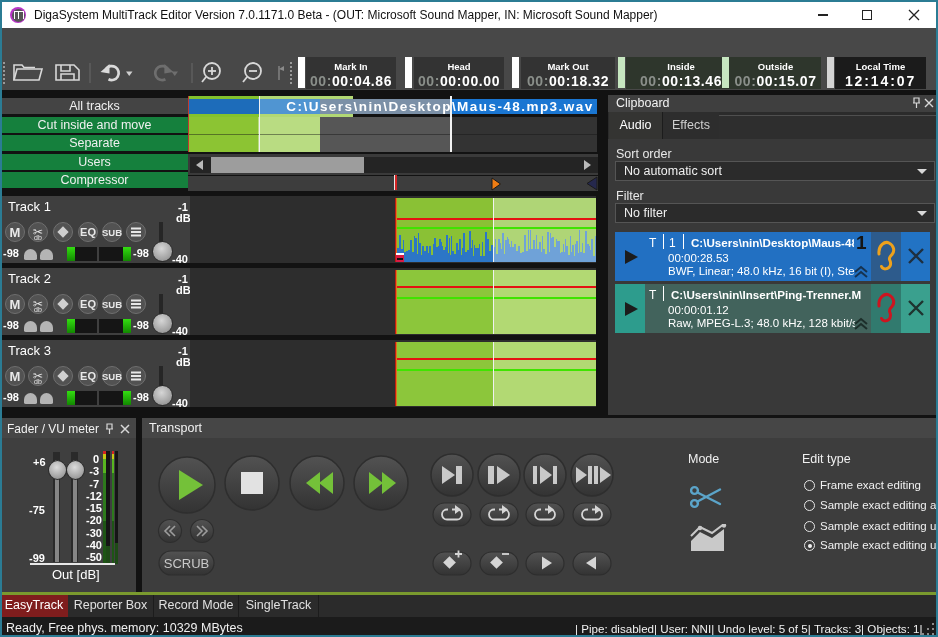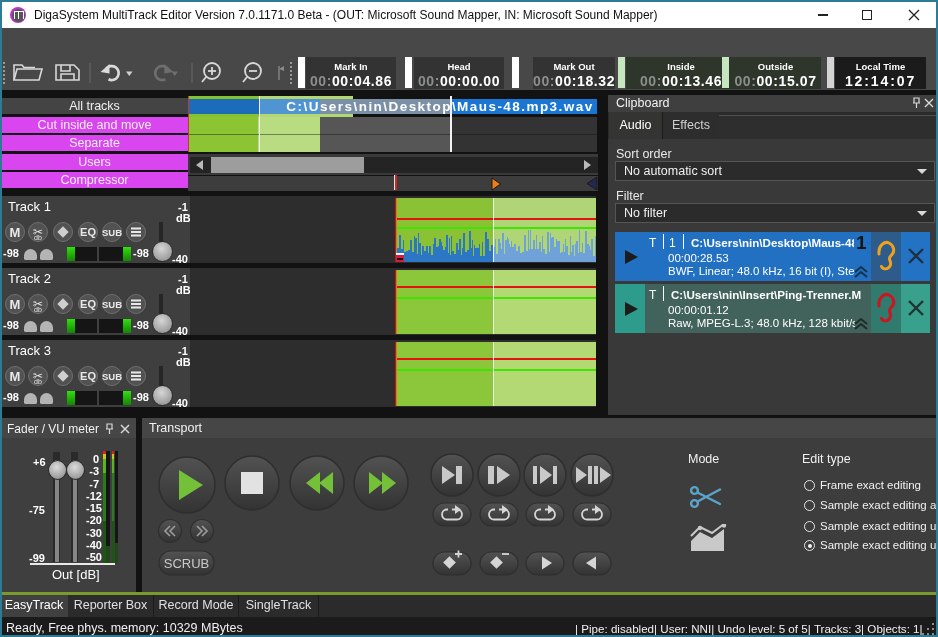--- a/index.html
+++ b/index.html
@@ -97,42 +97,42 @@
 <div class="tbox" style="left:306px;width:90px;background:#333333;">
     <div class="tlab">Mark In</div>
     <div class="ttime"><span class="dim">00:</span>00:04.86</div>
   </div>
 <div class="tbar" style="left:405px;background:#fff;"></div>
 <div class="tbox" style="left:414px;width:90px;background:#333333;">
     <div class="tlab">Head</div>
     <div class="ttime"><span class="dim">00:</span>00:00.00</div>
   </div>
 <div class="tbar" style="left:512px;background:#fff;"></div>
-<div class="tbox" style="left:521px;width:82px;background:#333333;margin-left:12px;">
+<div class="tbox" style="left:521px;width:94px;background:#333333;">
     <div class="tlab">Mark Out</div>
     <div class="ttime"><span class="dim">00:</span>00:18.32</div>
   </div>
 <div class="tbar" style="left:618px;background:#c6e6c0;"></div>
 <div class="tbox" style="left:626px;width:110px;background:#2e362c;">
     <div class="tlab">Inside</div>
     <div class="ttime"><span class="dim">00:</span>00:13.46</div>
   </div>
 <div class="tbar" style="left:722px;background:#c6e6c0;"></div>
 <div class="tbox" style="left:730px;width:91px;background:#2e362c;">
     <div class="tlab">Outside</div>
     <div class="ttime"><span class="dim">00:</span>00:15.07</div>
   </div>
 <div class="tbar" style="left:827px;background:#d4d4d4;"></div>
 <div class="tbox" style="left:835px;width:91px;background:#1b1b1b;">
     <div class="tlab">Local Time</div>
     <div class="ttime" style="letter-spacing:1.9px;">12:14:07</div>
   </div>
 
 <style>
-.lbtn{position:absolute;left:1px;width:187px;height:16px;background:#d946ef;color:#f0f0f0;
+.lbtn{position:absolute;left:1px;width:187px;height:16px;background:#15803d;color:#f0f0f0;
   font-size:12.5px;text-align:center;line-height:16px;}
 </style>
 <div class="lbtn" style="top:98px;background:#444444;">All tracks</div>
 <div class="lbtn" style="top:117px;">Cut inside and move</div>
 <div class="lbtn" style="top:135px;">Separate</div>
 <div class="lbtn" style="top:154px;">Users</div>
 <div class="lbtn" style="top:172px;">Compressor</div>
 
 <div class="abs" style="left:189px;top:96px;width:71px;height:3px;background:#84c22e;"></div>
 <div class="abs" style="left:260px;top:96px;width:93px;height:3px;background:#b2d874;"></div>
@@ -536,21 +536,21 @@
 <div class="radio" style="left:804px;top:500px;"></div>
 <div class="rlab" style="left:820px;top:499px;">Sample exact editing at</div>
 <div class="radio" style="left:804px;top:520.5px;"></div>
 <div class="rlab" style="left:820px;top:519.5px;">Sample exact editing us</div>
 <div class="radio" style="left:804px;top:540px;"></div>
 <div class="abs" style="left:807.5px;top:543.5px;width:4px;height:4px;border-radius:50%;background:#f2f2f2;"></div>
 <div class="rlab" style="left:820px;top:539px;">Sample exact editing us</div>
 
 <div class="abs" style="left:0;top:592px;width:938px;height:2.5px;background:#7a9a2e;"></div>
 <div class="abs" style="left:0;top:594.5px;width:938px;height:22.5px;background:#2b2b2b;"></div>
-<div class="abs" style="left:0;top:594.5px;width:68px;height:22.5px;background:#404040;color:#fff;font-size:12.5px;text-align:center;line-height:21px;">EasyTrack</div>
+<div class="abs" style="left:0;top:594.5px;width:68px;height:22.5px;background:#7f1d1d;color:#fff;font-size:12.5px;text-align:center;line-height:21px;">EasyTrack</div>
 <div class="abs" style="left:68px;top:594.5px;width:86px;height:22.5px;color:#e0e0e0;font-size:12.5px;text-align:center;line-height:21px;border-right:1px solid #1c1c1c;box-sizing:border-box;">Reporter Box</div>
 <div class="abs" style="left:154px;top:594.5px;width:85px;height:22.5px;color:#e0e0e0;font-size:12.5px;text-align:center;line-height:21px;border-right:1px solid #1c1c1c;box-sizing:border-box;">Record Mode</div>
 <div class="abs" style="left:239px;top:594.5px;width:80px;height:22.5px;color:#e0e0e0;font-size:12.5px;text-align:center;line-height:21px;border-right:1px solid #1c1c1c;box-sizing:border-box;">SingleTrack</div>
 
 <div class="abs" style="left:0;top:617px;width:938px;height:20px;background:#1b1b1b;"></div>
 <div class="abs" style="left:6px;top:621px;font-size:12.5px;color:#f0f0f0;">Ready, Free phys. memory: 10329 MBytes</div>
 <div class="abs" style="left:575px;top:622px;font-size:11.6px;color:#f0f0f0;white-space:nowrap;">|&nbsp;Pipe: disabled|&nbsp;User: NNI|&nbsp;Undo level: 5 of 5|&nbsp;Tracks: 3|&nbsp;Objects: 1|</div>
 
 <div class="abs" style="left:0;top:2px;width:2px;height:635px;background:#2b7c94;"></div>
 <div class="abs" style="left:936px;top:2px;width:2px;height:635px;background:#2b7c94;"></div>

